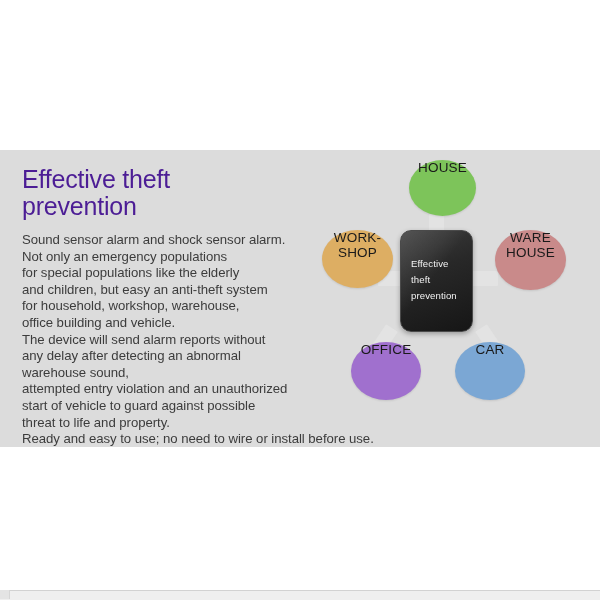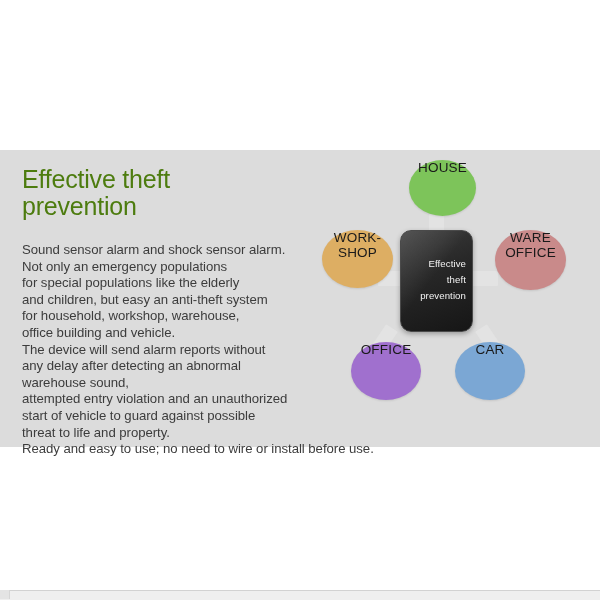--- a/index.html
+++ b/index.html
@@ -47,26 +47,26 @@
   }
 
   
   #text-column {
     position: absolute;
     left: 22px;
     top: 16px;
     width: 360px;
   }
   #headline {
-    color: #4d7c0f;
+    color: #4c1d95;
     font-size: 25px;
     line-height: 27px;
     font-weight: 400;
     letter-spacing: -0.2px;
-    margin: 0 0 22px 0;
+    margin: 0 0 12px 0;
     white-space: pre-line;
   }
   #body-copy {
     color: #3c3c3c;
     font-size: 13.2px;
     line-height: 16.6px;
     letter-spacing: -0.05px;
   }
   #body-copy .copy-line {
     white-space: nowrap;
@@ -109,21 +109,20 @@
     background:
       linear-gradient(128deg,
         rgba(255,255,255,0.13) 0%,
         rgba(255,255,255,0.05) 32%,
         rgba(255,255,255,0.00) 46%,
         rgba(255,255,255,0.00) 100%),
       linear-gradient(160deg, #3b3b3b 0%, #282828 40%, #161616 100%);
     border: 1px solid #4a4a4a;
     box-shadow: 0 2px 5px rgba(0,0,0,0.30);
     box-sizing: border-box;
-    text-align: right;
   }
   #device-label {
     position: absolute;
     left: 10px;
     top: 25px;
     right: 6px;
     color: #f2f2f2;
     font-size: 9.6px;
     line-height: 16px;
     white-space: pre-line;
@@ -167,21 +166,21 @@
     <div class="connector" style="left:75px; top:178px; width:14px; height:34px; transform:rotate(34deg); transform-origin:50% 0%;"></div>
 
     <div class="connector" style="left:164px; top:178px; width:14px; height:34px; transform:rotate(-34deg); transform-origin:50% 0%;"></div>
 
     <div class="node-ellipse" style="left:99px; top:10px; width:67px; height:56px; background:#7dc45a;">
       <span>HOUSE</span>
     </div>
 
     <div class="node-ellipse" style="left:185px; top:80px; width:71px; height:60px; background:#c98a8a;">
       <span>WARE
-OFFICE</span>
+HOUSE</span>
     </div>
 
     <div class="node-ellipse" style="left:12px; top:80px; width:71px; height:58px; background:#ddae63;">
       <span>WORK-
 SHOP</span>
     </div>
 
     <div class="node-ellipse" style="left:41px; top:192px; width:70px; height:58px; background:#a070ce;">
       <span>OFFICE</span>
     </div>

